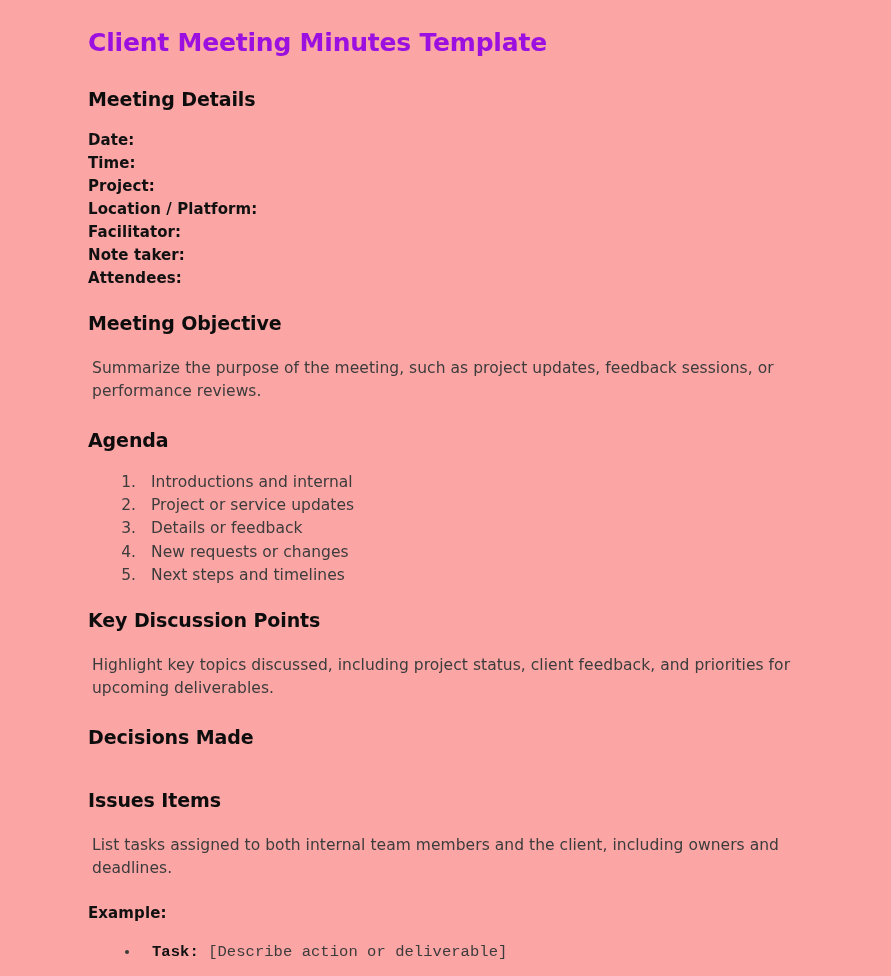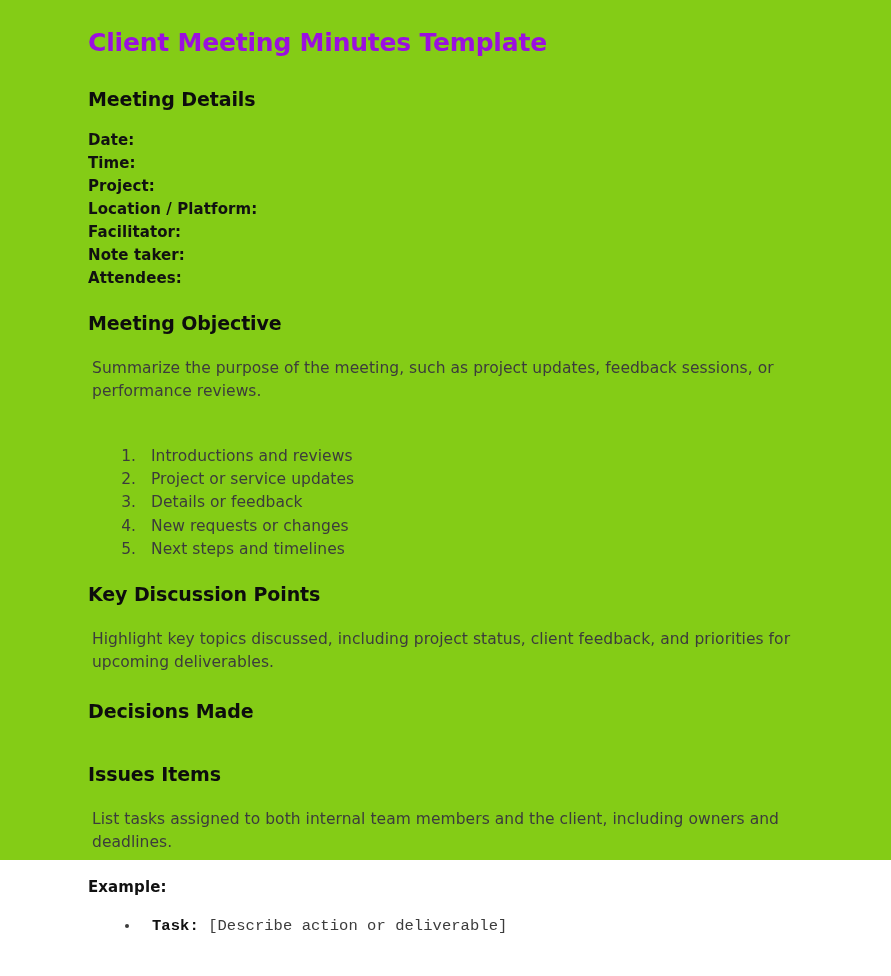--- a/index.html
+++ b/index.html
@@ -8,24 +8,24 @@
     background: #ffffff;
   }
   body {
     width: 891px;
     height: 976px;
     font-family: "DejaVu Sans", "Liberation Sans", sans-serif;
     overflow: hidden;
   }
   .page {
     width: 891px;
-    height: 860px;
+    height: 976px;
     box-sizing: border-box;
     padding: 26px 53px 0 88px;
-    background: #84cc16;
+    background: #fca5a5;
     position: relative;
   }
   .doc-title {
     font-size: 25px;
     font-weight: bold;
     color: #9b0fe0;
     letter-spacing: -0.2px;
     margin: 0;
     padding: 0;
     line-height: 34px;
@@ -134,25 +134,26 @@
   <div class="sp-details-to-h2"></div>
 
   <h2 class="section-heading">Meeting Objective</h2>
 
   <div class="sp-h2-to-body"></div>
 
   <p class="body-text">Summarize the purpose of the meeting, such as project updates, feedback sessions, or performance reviews.</p>
 
   <div class="sp-body-to-h2"></div>
 
+  <h2 class="section-heading">Agenda</h2>
 
   <div class="sp-h2-to-list"></div>
 
   <ol class="agenda">
-    <li>Introductions and reviews</li>
+    <li>Introductions and internal</li>
     <li>Project or service updates</li>
     <li>Details or feedback</li>
     <li>New requests or changes</li>
     <li>Next steps and timelines</li>
   </ol>
 
   <div class="sp-list-to-h2"></div>
 
   <h2 class="section-heading">Key Discussion Points</h2>
 

